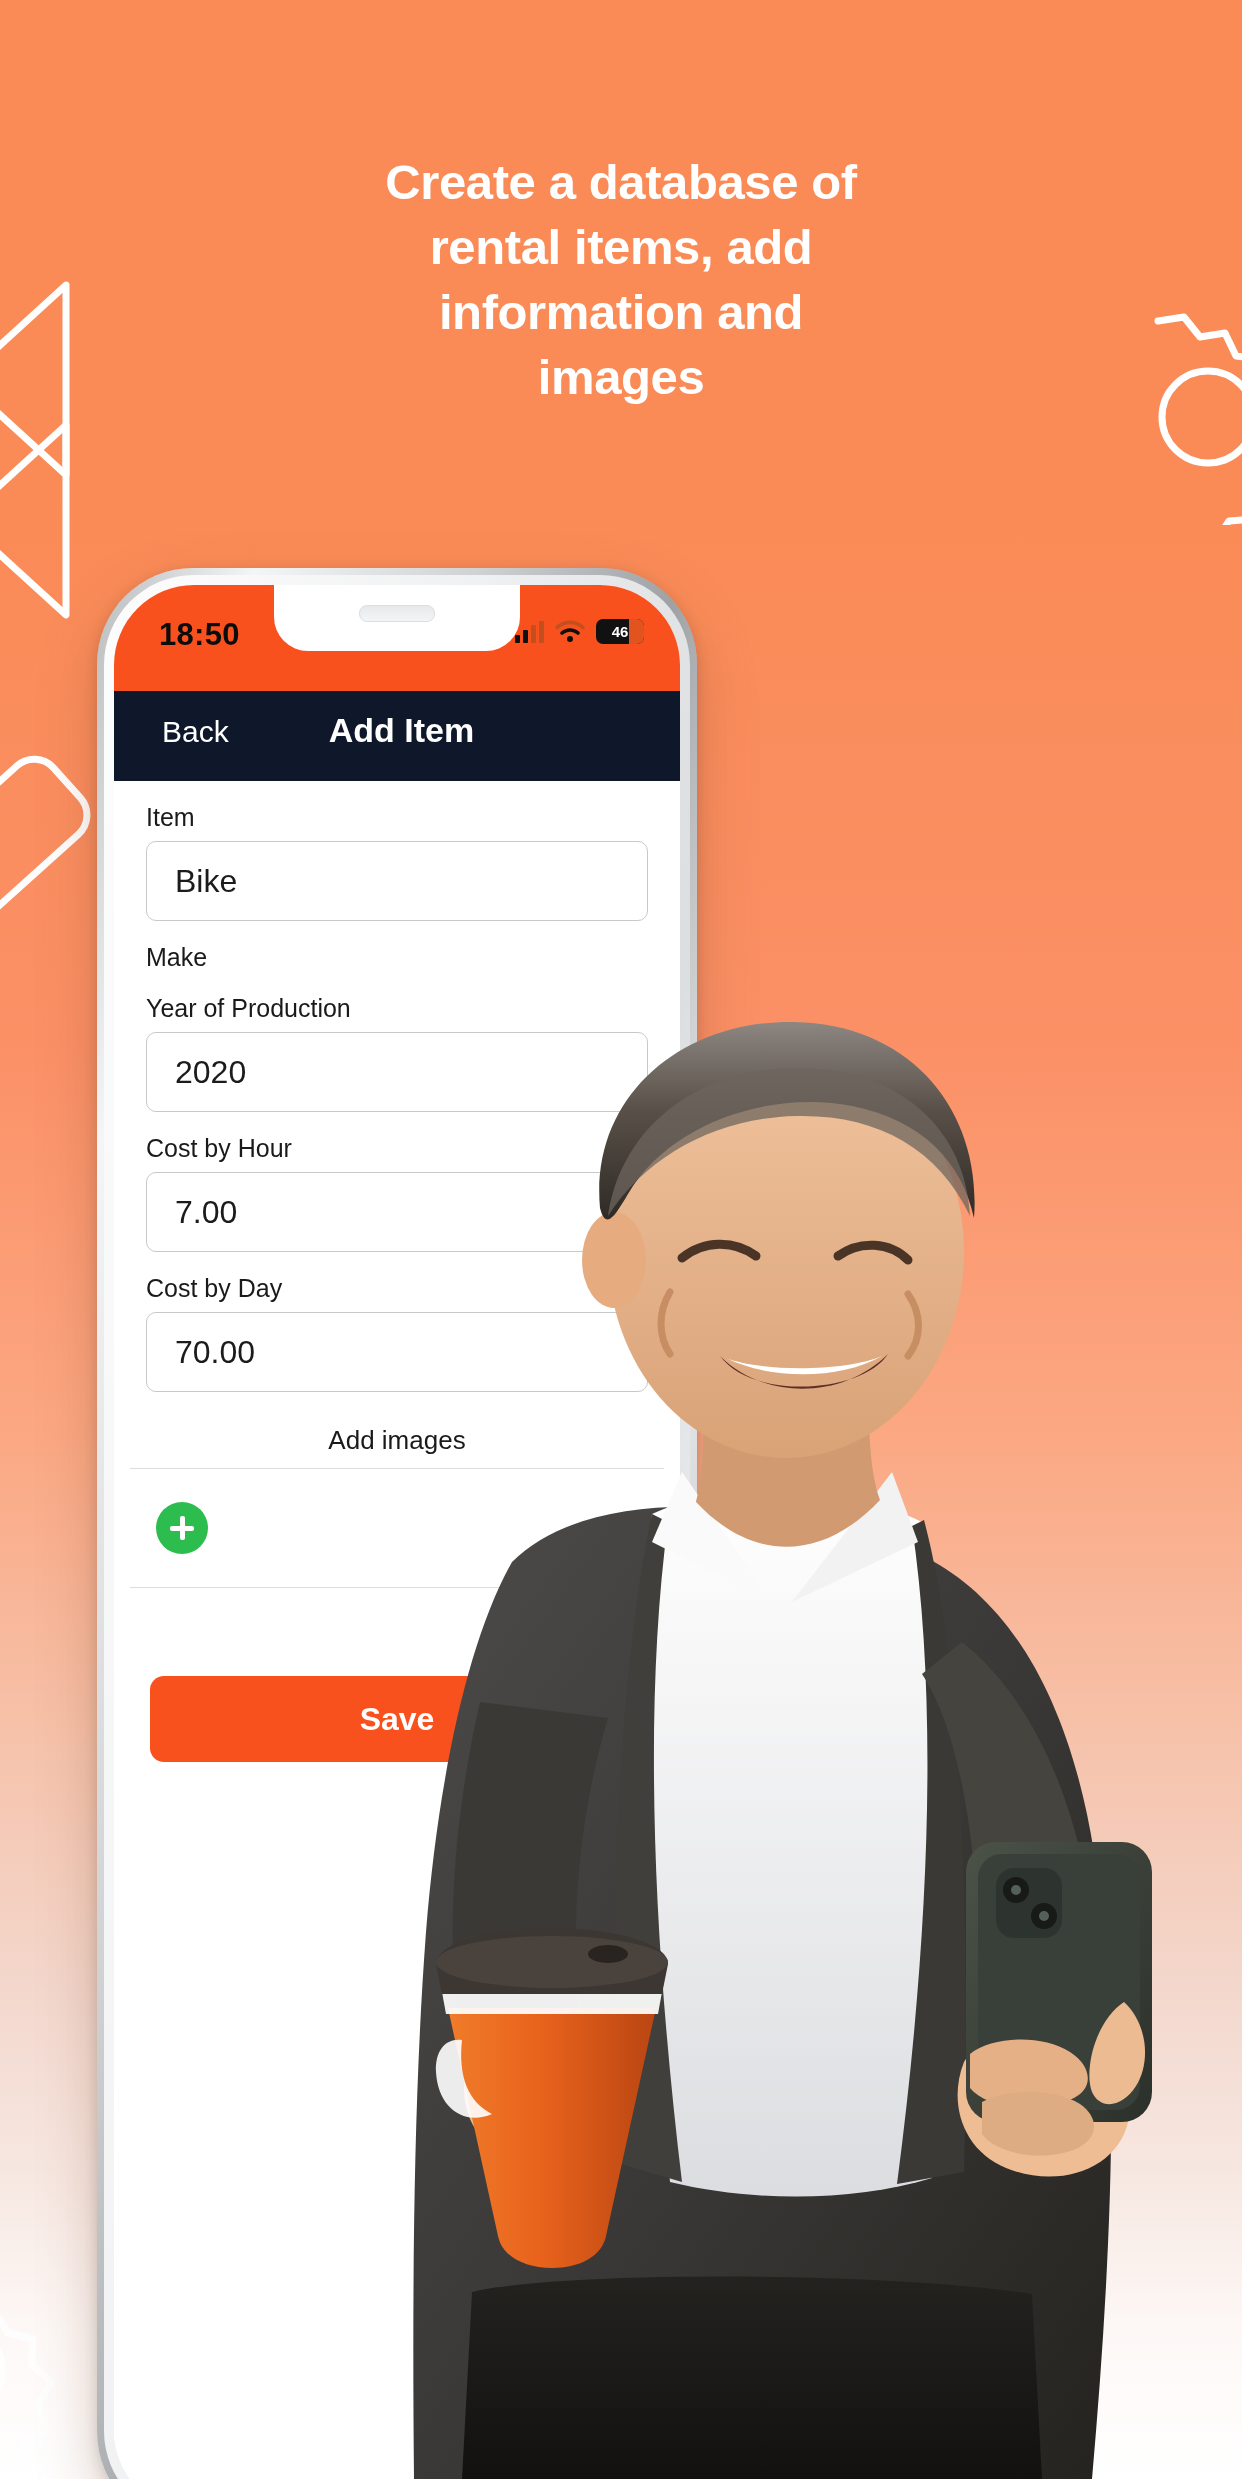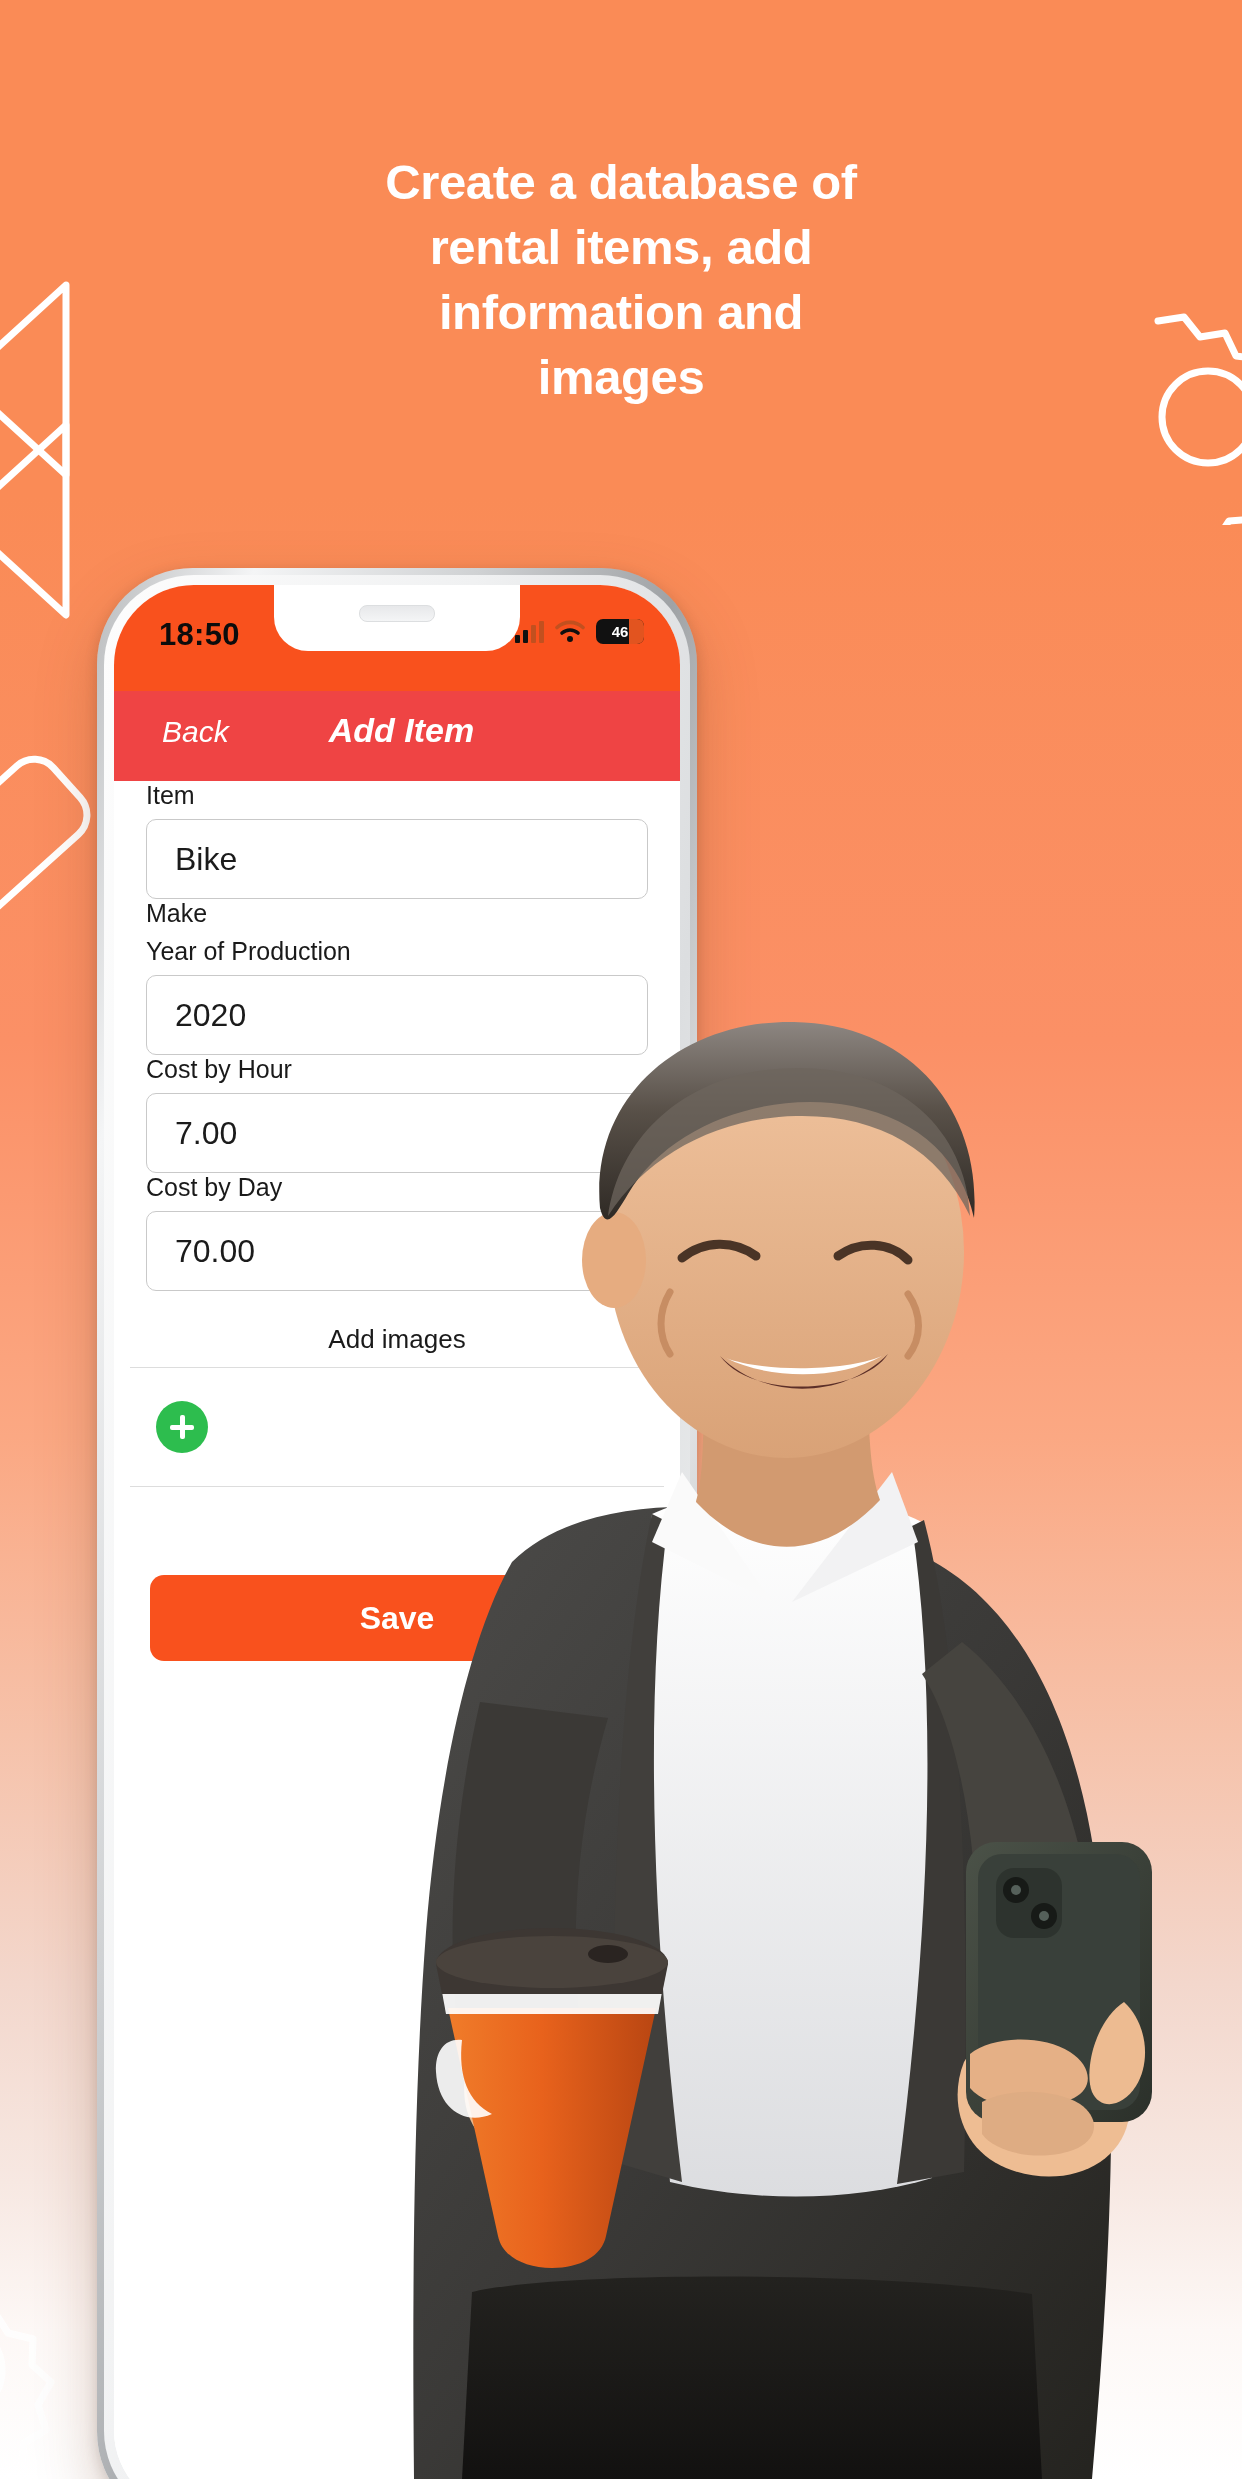--- a/index.html
+++ b/index.html
@@ -111,38 +111,37 @@
   .batt .fillo{position:absolute;right:0;top:0;bottom:0;width:15px;background:#e2541f;}
   .batt span{position:relative;color:#fff;font-size:15px;font-weight:bold;line-height:1;}
   .batt:after{
     content:"";position:absolute;right:-6px;top:8px;width:4px;height:9px;
     background:#111;border-radius:0 2px 2px 0;
   }
 
   
   .app-nav{
     position:absolute;left:0;right:0;top:106px;height:90px;
-    background:#ef4444;
-    font-style:italic;
+    background:#0f172a;
   }
   .nav-back{
     position:absolute;left:48px;top:24px;
     color:#ffffff;font-size:30px;
   }
   .nav-title{
     position:absolute;left:9px;right:0;top:20px;
     text-align:center;color:#ffffff;font-size:34px;font-weight:bold;
   }
 
   
   .app-body{
     position:absolute;left:0;right:0;top:196px;bottom:0;
     background:#ffffff;
   }
-  .field{padding:0 32px;}
+  .field{padding:0 32px;margin-top:22px;}
   .field-label{
     font-size:25px;color:#1a1a1a;margin-bottom:9px;
   }
   .field-input{
     height:80px;border:1px solid #c9c9c9;border-radius:10px;
     display:flex;align-items:center;padding-left:28px;
     font-size:32px;color:#1b1b1b;background:#fff;
     box-sizing:border-box;
   }
   .addimg-row{

